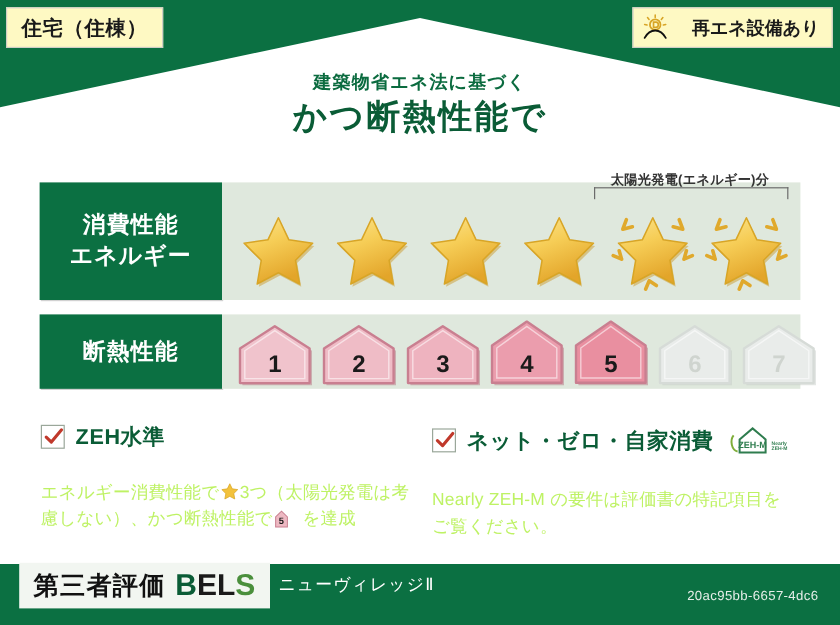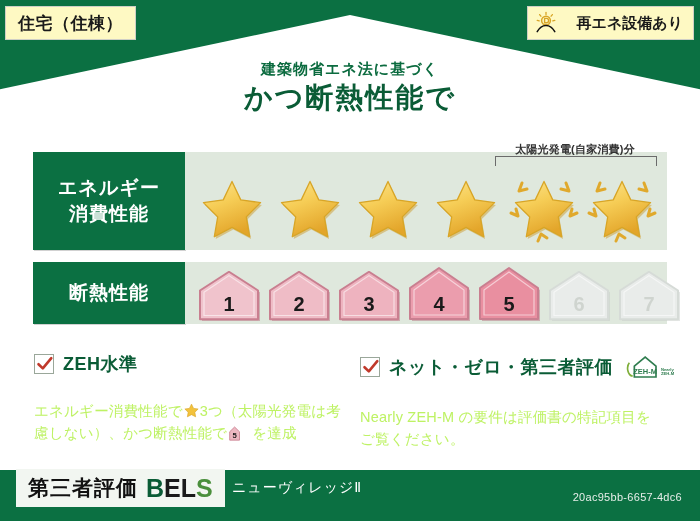--- a/index.html
+++ b/index.html
@@ -181,27 +181,27 @@
     <span class="retxt">再エネ設備あり</span>
   </div>
 
   <div class="title-wrap">
     <div class="title-sub">建築物省エネ法に基づく</div>
     <div class="title-main">かつ断熱性能で</div>
   </div>
 
   <div class="row row-energy">
     <div class="row-label">
+      <span>消費性能</span>
       <span>エネルギー</span>
-      <span>消費性能</span>
     </div>
     <div class="row-body">
 
       <div class="solar-note">
-        <div class="nt">太陽光発電(自家消費)分</div>
+        <div class="nt">太陽光発電(エネルギー)分</div>
         <div class="bracket"></div>
       </div>
 
       <div class="stars" id="stars-row">
           <div class="star-cell">
             <svg class="star-svg" viewBox="0 0 76 70">
               <defs>
                 <linearGradient id="sg0" x1="0" y1="0" x2="0.4" y2="1">
                   <stop offset="0%" stop-color="#fbe48f"></stop>
                   <stop offset="45%" stop-color="#f6cd56"></stop>
@@ -381,21 +381,21 @@
     </div>
   </div>
 
   <div class="zeh zeh-right">
     <div class="zeh-head">
       <span class="chk">
         <svg viewBox="0 0 18 18">
           <path d="M2.5 9.2 L6.8 13.4 L15.3 3.2" fill="none" stroke="#c0392b" stroke-width="2.6" stroke-linecap="round" stroke-linejoin="round"></path>
         </svg>
       </span>
-      <span class="zeh-title">ネット・ゼロ・第三者評価</span>
+      <span class="zeh-title">ネット・ゼロ・自家消費</span>
       <svg class="zehm-logo" viewBox="0 0 60 34">
         <path d="M4 12 C0 17 2 27 8 28" fill="none" stroke="#7fae3a" stroke-width="2"></path>
         <path d="M10 16 L23 5 L36 16 L36 29 L10 29 Z" fill="none" stroke="#2f7d4f" stroke-width="2"></path>
         <text x="23" y="25" text-anchor="middle" font-family="Liberation Sans, sans-serif" font-size="9" font-weight="bold" fill="#2f7d4f">ZEH-M</text>
         <text x="42" y="22" font-family="Liberation Sans, sans-serif" font-size="5" font-weight="bold" fill="#2f7d4f">Nearly</text>
         <text x="42" y="27" font-family="Liberation Sans, sans-serif" font-size="5" font-weight="bold" fill="#2f7d4f">ZEH-M</text>
       </svg>
     </div>
     <div class="zeh-body">Nearly ZEH-M の要件は評価書の特記項目をご覧ください。</div>
   </div>

